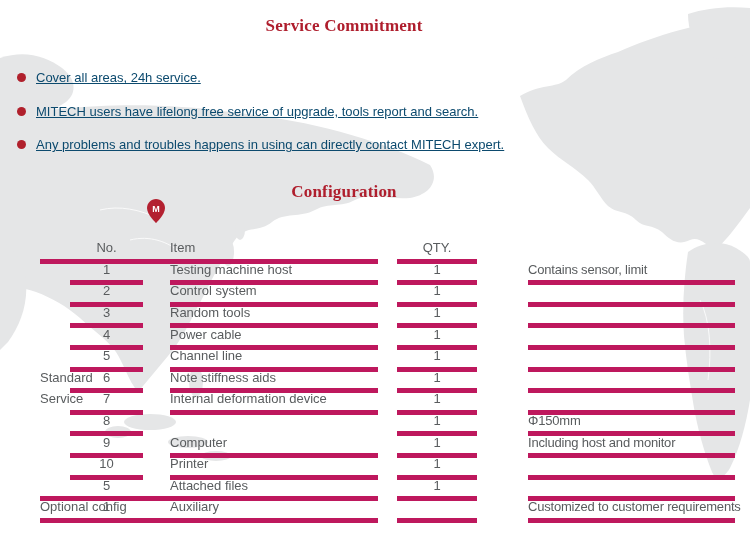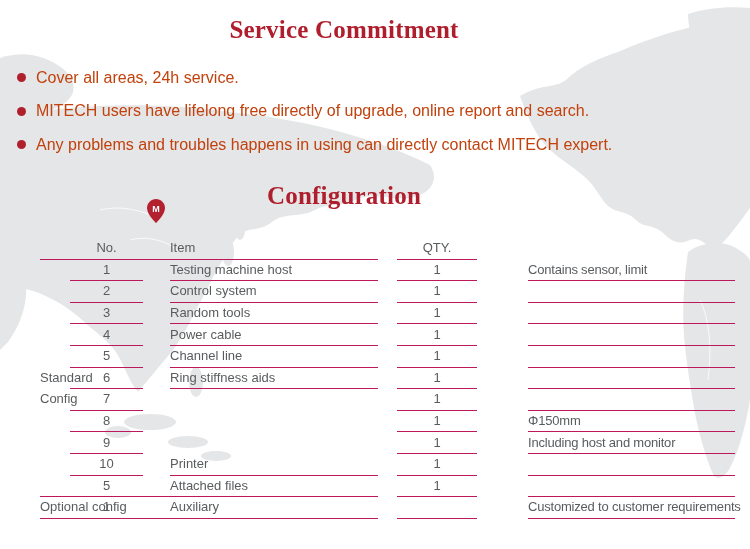--- a/index.html
+++ b/index.html
@@ -2,44 +2,44 @@
 <html><head>
 <meta charset="utf-8">
 <style>
   html,body{margin:0;padding:0;}
   body{width:750px;height:549px;position:relative;overflow:hidden;background:#ffffff;
        font-family:"Liberation Sans", sans-serif;}
   .map-bg{position:absolute;left:0;top:0;width:750px;height:549px;z-index:0;}
   .layer{position:absolute;left:0;top:0;width:750px;height:549px;z-index:1;}
 
   .page-title{position:absolute;left:0;width:688px;text-align:center;
-       font-family:"Liberation Serif", serif;font-weight:bold;font-size:25px;
+       font-family:"Liberation Serif", serif;font-weight:bold;font-size:17px;
        color:#AF1E2D;letter-spacing:0.2px;}
   .title-service{top:16px;}
   .title-config{top:182px;}
 
   .bullets{position:absolute;left:17px;top:61px;}
   .bullet-row{display:flex;align-items:center;height:33.5px;}
   .bullet-dot{width:9px;height:9px;border-radius:50%;background:#B0202C;
        margin-right:10px;flex:0 0 auto;}
-  .bullet-text{font-size:16px;color:#c2410c;white-space:nowrap;}
+  .bullet-text{font-size:13px;color:#0c4a6e;white-space:nowrap;text-decoration:underline;}
 
   .pin{position:absolute;left:147px;top:199px;width:18px;height:24px;}
 
   .cfg-table{position:absolute;left:0;top:237px;width:750px;font-size:13px;
        color:#595C5E;z-index:1;}
   .trow{position:relative;height:21.6px;}
   .cell{position:absolute;top:0;height:100%;display:flex;align-items:center;
        white-space:nowrap;}
   .cell.c-label{left:12px;width:131px;margin-left:28px;}
   .cell.c-no{left:70px;width:73px;justify-content:center;}
   .cell.c-item{left:170px;width:208px;}
   .cell.c-qty{left:397px;width:80px;justify-content:center;}
   .cell.c-note{left:528px;width:207px;letter-spacing:-0.2px;}
-  .bordered{border-bottom:1px solid #be185d;}
+  .bordered{border-bottom:5px solid #be185d;}
 </style>
 </head>
 <body>
 
 <svg class="map-bg" viewBox="0 0 750 549" aria-hidden="true">
   <g fill="#E5E6E7" stroke="none">
 
     <path d="M0,58 C25,50 45,56 62,68 C75,78 78,92 66,102 C52,112 30,118 12,122 L0,124 Z"></path>
 
     <path d="M0,118 C60,105 150,100 230,112 C310,120 380,140 430,165 C440,180 430,195 410,198
@@ -80,21 +80,21 @@
 
   <div class="page-title title-service">Service Commitment</div>
 
   <div class="bullets">
     <div class="bullet-row">
       <span class="bullet-dot"></span>
       <span class="bullet-text">Cover all areas, 24h service.</span>
     </div>
     <div class="bullet-row">
       <span class="bullet-dot"></span>
-      <span class="bullet-text">MITECH users have lifelong free directly of upgrade, online report and search.</span>
+      <span class="bullet-text">MITECH users have lifelong free service of upgrade, tools report and search.</span>
     </div>
     <div class="bullet-row">
       <span class="bullet-dot"></span>
       <span class="bullet-text">Any problems and troubles happens in using can directly contact MITECH expert.</span>
     </div>
   </div>
 
   <div class="page-title title-config">Configuration</div>
 
   <svg class="pin" viewBox="0 0 24 32">
@@ -142,40 +142,42 @@
     <div class="trow">
       <div class="cell c-no bordered">5</div>
       <div class="cell c-item bordered">Channel line</div>
       <div class="cell c-qty bordered">1</div>
       <div class="cell c-note bordered"></div>
     </div>
 
     <div class="trow">
       <div class="cell c-label">Standard</div>
       <div class="cell c-no bordered">6</div>
-      <div class="cell c-item bordered">Ring stiffness aids</div>
-      <div class="cell c-qty bordered">1</div>
-      <div class="cell c-note bordered"></div>
-    </div>
-
-    <div class="trow">
-      <div class="cell c-label">Config</div>
+      <div class="cell c-item bordered">Note stiffness aids</div>
+      <div class="cell c-qty bordered">1</div>
+      <div class="cell c-note bordered"></div>
+    </div>
+
+    <div class="trow">
+      <div class="cell c-label">Service</div>
       <div class="cell c-no bordered">7</div>
+      <div class="cell c-item bordered">Internal deformation device</div>
       <div class="cell c-qty bordered">1</div>
       <div class="cell c-note bordered"></div>
     </div>
 
     <div class="trow">
       <div class="cell c-no bordered">8</div>
       <div class="cell c-qty bordered">1</div>
       <div class="cell c-note bordered">Φ150mm</div>
     </div>
 
     <div class="trow">
       <div class="cell c-no bordered">9</div>
+      <div class="cell c-item bordered">Computer</div>
       <div class="cell c-qty bordered">1</div>
       <div class="cell c-note bordered">Including host and monitor</div>
     </div>
 
     <div class="trow">
       <div class="cell c-no bordered">10</div>
       <div class="cell c-item bordered">Printer</div>
       <div class="cell c-qty bordered">1</div>
       <div class="cell c-note bordered"></div>
     </div>

